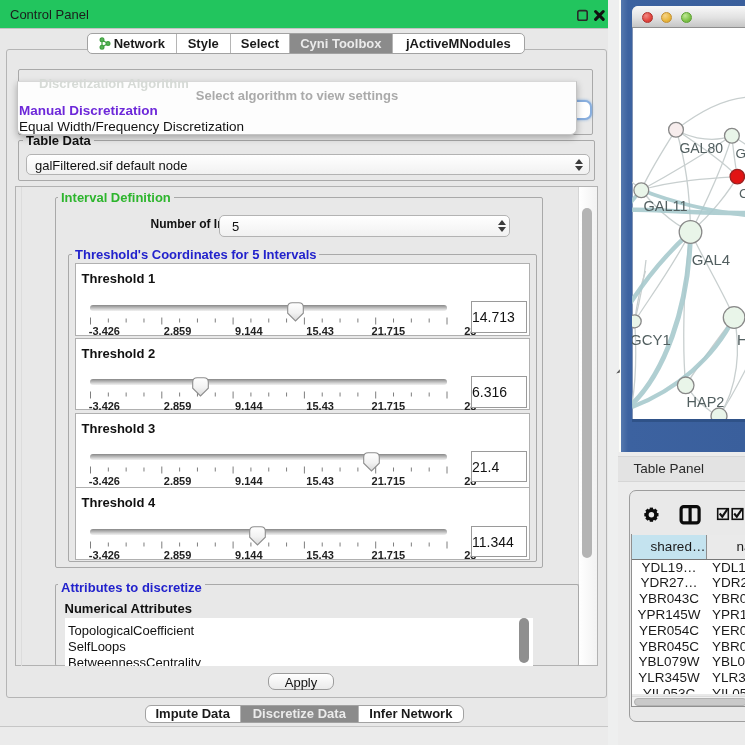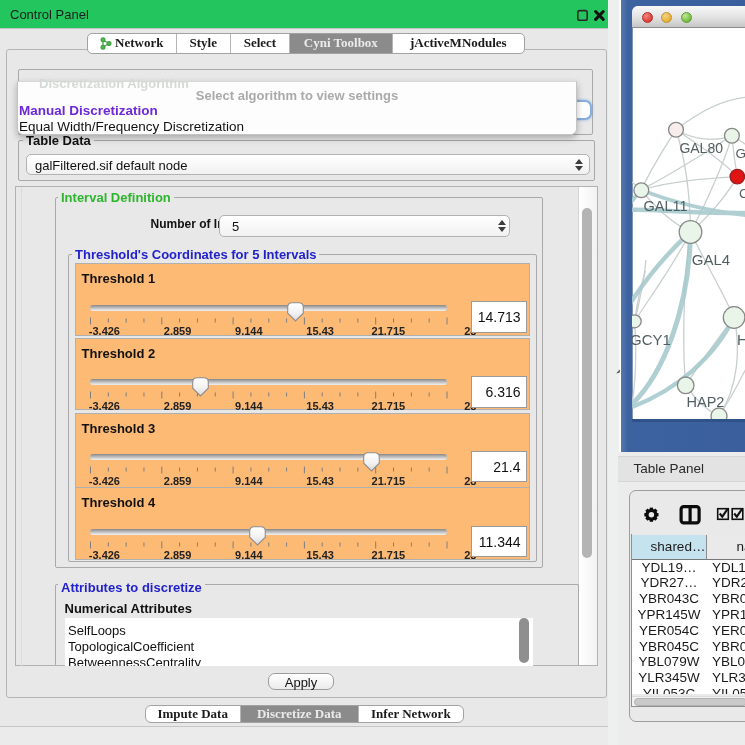--- a/index.html
+++ b/index.html
@@ -5,42 +5,42 @@
 html,body { width:745px; height:745px; overflow:hidden; font-family:"Liberation Sans", sans-serif; }
 body { background:#e8e8e8; position:relative; }
 
 
 #titlebar { position:absolute; left:0; top:0; width:617px; height:29px; background:#22c55e; border-bottom:1px solid #c2c2c2; }
 #titlebar span { position:absolute; left:10px; top:7px; font-size:13px; color:#1c1c1c; }
 #contentbox { position:absolute; left:5.5px; top:49px; width:601px; height:649px; border:1px solid #b5b5b5; border-radius:3px; background:#e8e8e8; }
 
 
 .seg { position:absolute; display:flex; background:#fff; border:1px solid #a2a2a2; border-radius:5px; overflow:hidden; }
-.seg div { font-size:13px; font-weight:bold; color:#1a1a1a; text-align:right; border-right:1px solid #b5b5b5; display:flex; align-items:center; justify-content:center;font-family:Liberation Serif, serif; }
+.seg div { font-size:13px; font-weight:bold; color:#1a1a1a; text-align:right; border-right:1px solid #b5b5b5; display:flex; align-items:center; justify-content:center; }
 .seg div:last-child { border-right:none; }
 .seg .on { background:#8b8b8b; color:#ebebeb; }
 
 
 .grp { position:absolute; border:1px solid #a9a9a9; border-radius:2px; }
 .gtitle { position:absolute; font-size:13px; background:#e8e8e8; padding:0 3px; white-space:nowrap;font-weight:bold; }
 
 
 .combo { position:absolute; background:linear-gradient(#ffffff,#f1f1f1); border:1px solid #b3b3b3; border-radius:5px; font-size:13px; color:#111; }
 .combo span.t { position:absolute; left:8px; top:3px; }
 .arrows { position:absolute; width:8px; height:14px; }
 .arrows .up { position:absolute; left:0; top:1px; width:0; height:0; border-left:4px solid transparent; border-right:4px solid transparent; border-bottom:5px solid #3c3c3c; }
 .arrows .dn { position:absolute; left:0; bottom:1px; width:0; height:0; border-left:4px solid transparent; border-right:4px solid transparent; border-top:5px solid #3c3c3c; }
 
 
-.tbox { position:absolute; border:1px solid #b0b0b0; background:#fdba74; }
+.tbox { position:absolute; border:1px solid #b0b0b0; background:#ffffff; }
 .tname { position:absolute; left:6px; top:7px; font-size:13px; font-weight:bold; color:#111; }
 .track { position:absolute; height:6px; border-radius:3px; background:linear-gradient(#878787 0px, #adadad 2px, #e3e3e3 5px, #f0f0f0 6px); }
 .thumb { position:absolute; }
 .tlab { position:absolute; width:60px; text-align:right; font-size:11px; font-weight:bold; color:#222; }
-.vbox { position:absolute; width:55.5px; height:31.5px; background:#fff; border:1.2px solid #9a9a9a; font-size:14px; color:#111; text-align:right; padding:7px 5px 0 0; }
+.vbox { position:absolute; width:55.5px; height:31.5px; background:#fff; border:1.2px solid #9a9a9a; font-size:14px; color:#111; padding:7px 5px 0 0; }
 
 
 #viewport { position:absolute; left:15px; top:185.5px; width:582.5px; height:480.5px; border:1px solid #b2b2b2; background:#e8e8e8; }
 .vsb-track { position:absolute; background:linear-gradient(90deg,#ffffff,#f2f2f2); border-left:1px solid #d5d5d5; }
 .vsb-thumb { position:absolute; border-radius:6px; background:#b4b4b4; }
 
 
 #popup { position:absolute; left:17px; top:80.5px; width:560px; height:54px; background:#fdfdfd; border:1px solid #c4c4c4; border-top-color:#d8d8d8; border-radius:0 0 6px 6px; box-shadow:0 3px 7px rgba(0,0,0,0.28); z-index:5; }
 #popup .l1 { position:absolute; left:0; width:100%; top:6px; text-align:center; font-size:13px; font-weight:bold; color:#aaaaaa; }
 #popup .l2 { position:absolute; left:1px; top:21px; font-size:13.5px; font-weight:bold; color:#6d28d9; }
@@ -312,22 +312,22 @@
       </defs>
       <path d="M 0.7 5.2 Q 0.7 0.7 5.2 0.7 L 11.8 0.7 Q 16.3 0.7 16.3 5.2 L 16.3 11.2 L 8.5 19 L 0.7 11.2 Z" fill="url(#thg3)" stroke="#8e8e8e" stroke-width="1.1"></path>
     </svg>
 <div class="vbox" style="left:395.5px;top:37.3px;">11.344</div>
 </div>
 
 <div class="grp" style="left:54.5px;top:583.5px;width:524px;height:82px;border-bottom:none;"></div>
 <div class="gtitle" style="left:58px;top:580px;color:#2222cc;">Attributes to discretize</div>
 <div style="position:absolute;left:64.5px;top:601px;font-size:13px;font-weight:bold;color:#111;">Numerical Attributes</div>
 <div id="attrlist">
+  <div>TopologicalCoefficient</div>
   <div>SelfLoops</div>
-  <div>TopologicalCoefficient</div>
   <div>BetweennessCentrality</div>
 </div>
 <div style="position:absolute;left:519px;top:618px;width:10px;height:45px;border-radius:5px;background:#8f8f8f;"></div>
 
 <div id="applybtn">Apply</div>
 
 <div class="seg" style="left:87px;top:32.5px;width:438px;height:21px;">
   <div style="width:89px;"><svg width="12" height="13" viewBox="0 0 12 13" style="margin-right:3px;">
         <g stroke="#3fa03f" stroke-width="1.2" fill="#57b457">
           <line x1="3" y1="3" x2="9" y2="6.5"></line>

